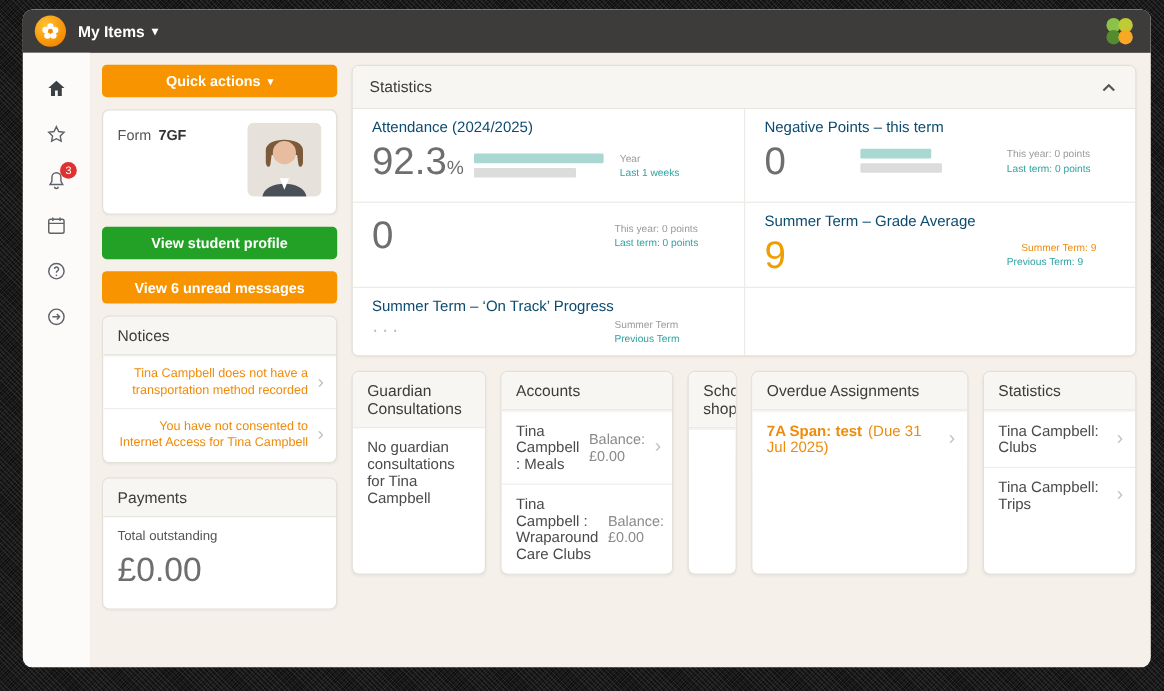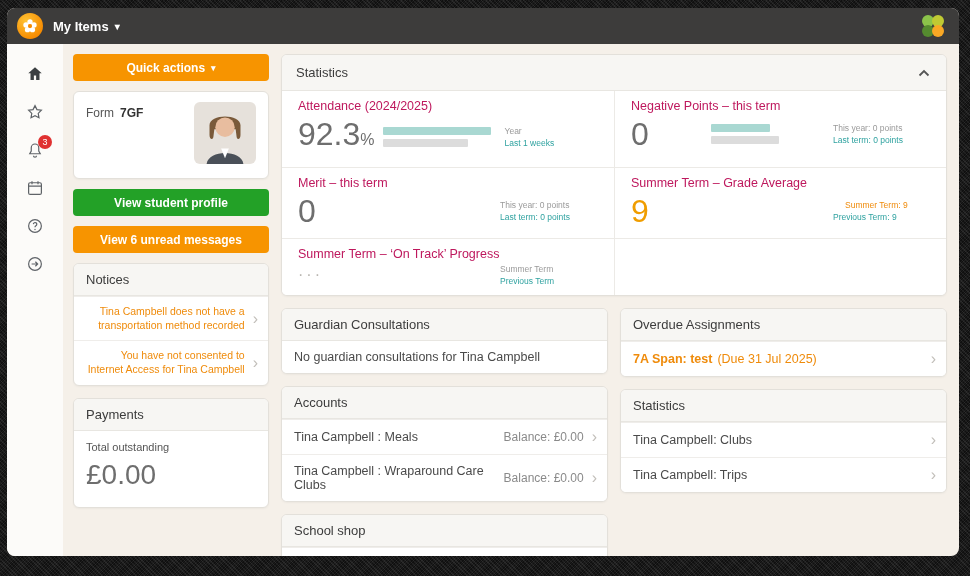--- a/index.html
+++ b/index.html
@@ -1,21 +1,21 @@
 <!DOCTYPE html>
 <html><head>
 <meta charset="utf-8">
 <style>
   * { margin:0; padding:0; box-sizing:border-box; }
   html,body { width:970px; height:576px; overflow:hidden; }
   body { font-family:"Liberation Sans", sans-serif; background:#0e0e0e; }
 
   .frame {
     width:970px; height:576px;
-    padding:8px 11px 20px 7px;
+    padding:8px 11px 20px 19px;
     background-color:#101010;
     background-image:
       repeating-linear-gradient(45deg, rgba(255,255,255,.07) 0 1px, transparent 1px 3px),
       repeating-linear-gradient(-45deg, rgba(255,255,255,.05) 0 1px, transparent 1px 2px);
   }
   .app { width:100%; height:100%; border-radius:8px; overflow:hidden; display:flex; flex-direction:column; background:#f5f0e9; }
 
   
   .topbar { height:36px; background:#3d3c3b; display:flex; align-items:center; padding:0 14px 0 10px; flex:0 0 36px; }
   .logo { width:26px; height:26px; border-radius:50%; background:radial-gradient(circle at 35% 30%, #ffc233, #f58a00 75%); display:flex; align-items:center; justify-content:center; margin-right:10px; cursor:pointer; }
@@ -67,38 +67,38 @@
   
   .main { flex:1; margin:10px 12px 0 0; min-width:0; }
   .stats-card { margin-bottom:12px; }
   .stats-h { display:flex; align-items:center; justify-content:space-between; padding:8px 14px; }
   .collapse { background:none; border:none; cursor:pointer; padding:2px; }
 
   .stats-grid { display:grid; grid-template-columns:1fr 1fr; background:#fff; }
   .cell { padding:8px 16px 8px 16px; }
   .cell.r2, .cell.r3 { border-top:1px solid #eceae6; }
   .cell.cR { border-left:1px solid #eceae6; }
-  .stat-title { font-size:12.5px; color:#be185d; margin-bottom:2px; }
+  .stat-title { font-size:12.5px; color:#0c4a6e; margin-bottom:2px; }
   .statrow { display:flex; align-items:center; }
   .bignum { flex:0 0 72px; font-size:32px; line-height:38px; color:#6e6e6e; white-space:nowrap; }
   .bignum .unit { font-size:16px; color:#6e6e6e; }
   .bignum.orange { color:#f09d00; }
   .bars { flex:0 0 108px; margin-left:8px; display:flex; flex-direction:column; gap:4px; }
   .bar { height:8px; border-radius:1px; width:0; }
   .bar.teal { background:#a9d8d2; }
   .bar.gray { background:#dcdcdc; }
   .legend { margin-left:14px; }
   .lg { font-size:8.5px; line-height:12px; white-space:nowrap; }
   .lg-gray { color:#9a9a9a; }
   .lg-teal { color:#2fa2a0; }
   .lg-orange { color:#ef8b0b;margin-left:12px; }
   .dots { flex:0 0 72px; font-size:16px; letter-spacing:3px; color:#b9b6b1; line-height:24px; align-self:flex-end; }
 
   .cols { display:flex; gap:12px; }
-  .col { flex:1; min-width:0; display:flex; flex-direction:column; gap:12px; }
+  .col { flex:1; min-width:0; display:flex; flex-direction:row; gap:12px; }
 
   .row { display:flex; align-items:center; padding:9px 10px 9px 12px; border-top:1px solid #efedea; font-size:12.5px; color:#4a4a4a; cursor:pointer; background:#fff; }
   .row:first-of-type { border-top:none; }
   .row .rlabel { flex:1; }
   .row .balance { color:#8a8a8a; font-size:12px; margin-left:8px; }
   .empty-text { padding:9px 12px; font-size:12.5px; color:#4a4a4a; background:#fff; }
   .overdue-label { color:#ef8b0b; font-weight:bold; }
   .overdue-due { color:#ef8b0b; font-weight:normal; margin-left:5px; }
 </style>
 </head>
@@ -258,21 +258,20 @@
                 <div class="bar gray" style="width: 63%;"></div>
               </div>
               <div class="legend">
                 <div class="lg lg-gray">This year: 0 points</div>
                 <div class="lg lg-teal">Last term: 0 points</div>
               </div>
             </div>
           </div>
 
           <div class="cell cL r2">
-            <div class="stat-title">Merit – this term</div>
             <div class="statrow">
               <div class="bignum">0</div>
               <div class="bars">
                 <div class="bar"></div>
                     <div class="bar"></div>
               </div>
               <div class="legend">
                 <div class="lg lg-gray">This year: 0 points</div>
                 <div class="lg lg-teal">Last term: 0 points</div>
               </div>

